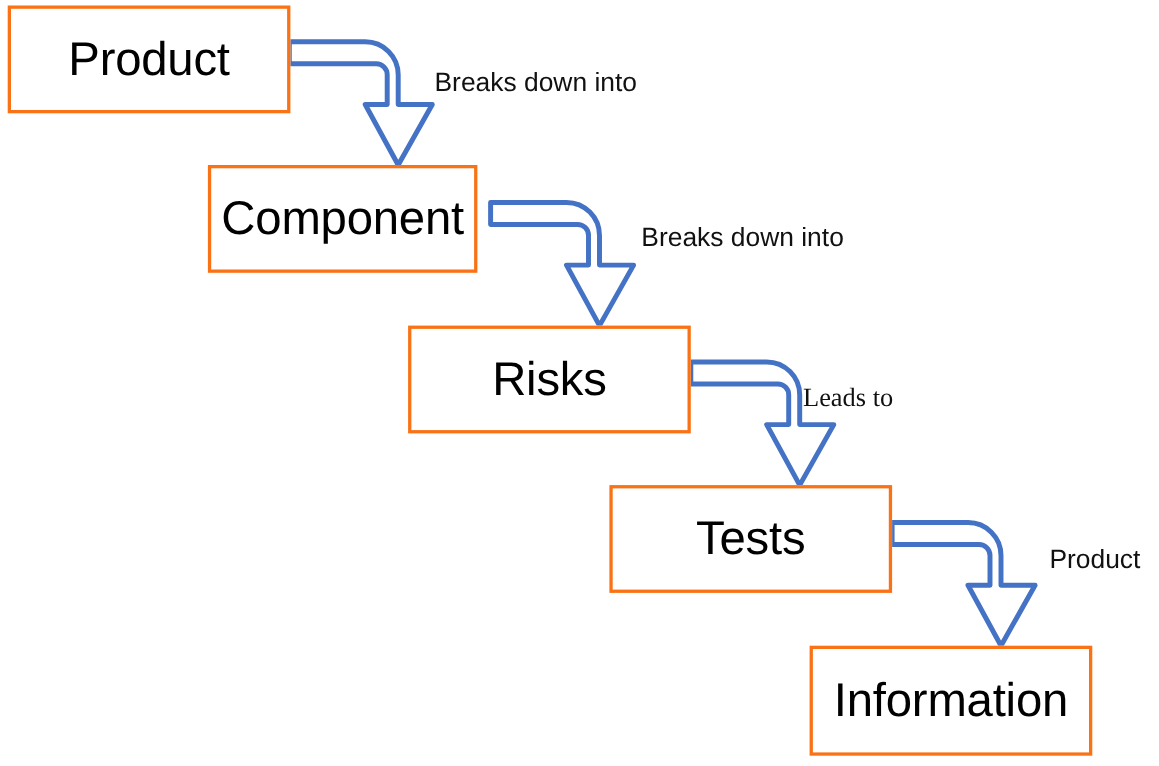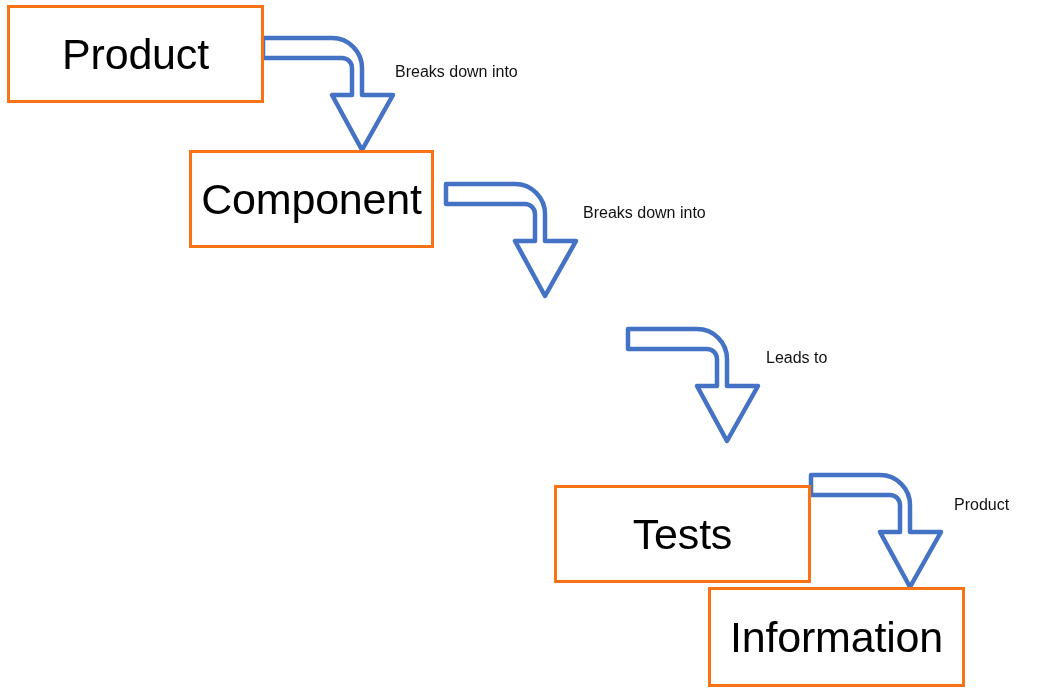--- a/index.html
+++ b/index.html
@@ -37,21 +37,21 @@
     font-size: 43px;
     font-weight: 400;
     color: #000000;
     line-height: 1;
     letter-spacing: -0.2px;
     white-space: nowrap;
   }
   .edge-label {
     position: absolute;
     font-family: "Liberation Sans", sans-serif;
-    font-size: 16px;
+    font-size: 24px;
     font-weight: 400;
     color: #111111;
     white-space: nowrap;
     line-height: 1;
     z-index: 6;
   }
 </style>
 </head>
 <body>
 
@@ -121,30 +121,33 @@
   </svg>
 
   <div class="node-box" style="left:7px; top:5px; width:257px; height:98px;">
     <span class="node-label">Product</span>
   </div>
 
   <div class="node-box" style="left:189px; top:150px; width:245px; height:98px;">
     <span class="node-label">Component</span>
   </div>
 
+  <div class="node-box" style="left:371px; top:296px; width:257px; height:98px;">
+    <span class="node-label">Risks</span>
+  </div>
 
-  <div class="node-box" style="left:554px; top:441px; width:257px; height:98px;margin-top:44px;">
+  <div class="node-box" style="left:554px; top:441px; width:257px; height:98px;">
     <span class="node-label">Tests</span>
   </div>
 
-  <div class="node-box" style="left:708px; top:587px; width:257px; height:100px;">
+  <div class="node-box" style="left:736px; top:587px; width:257px; height:100px;">
     <span class="node-label">Information</span>
   </div>
 
   <div class="edge-label" style="left:395px; top:64px;">Breaks down into</div>
 
   <div class="edge-label" style="left:583px; top:205px;">Breaks down into</div>
 
-  <div class="edge-label" style="left:766px; top:350px;">Leads to</div>
+  <div class="edge-label" style="left:730px; top:350px;font-family:Liberation Serif, serif;">Leads to</div>
 
   <div class="edge-label" style="left:954px; top:497px;">Product</div>
 
 </div>
 
 </body></html>

